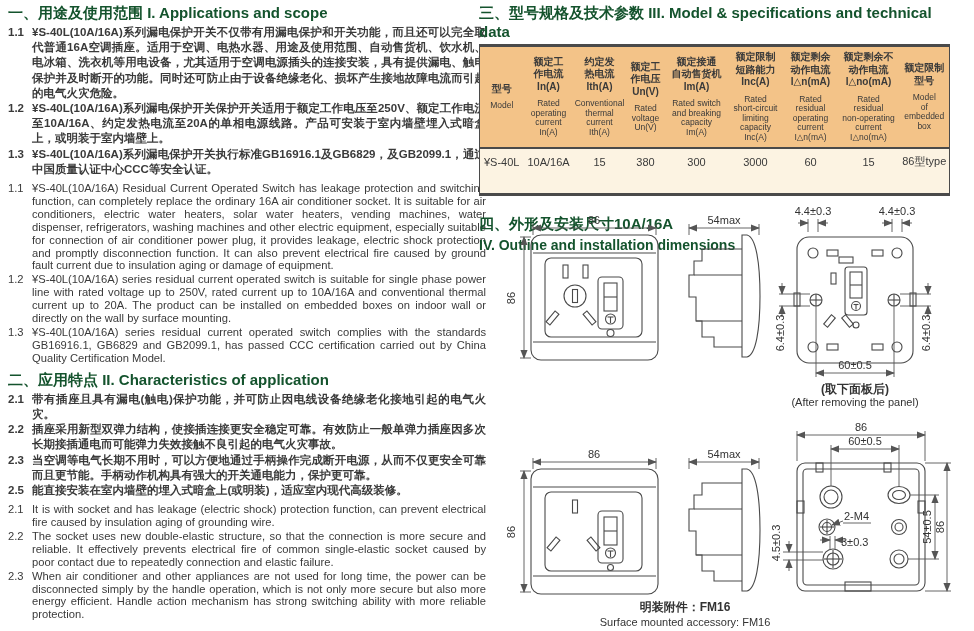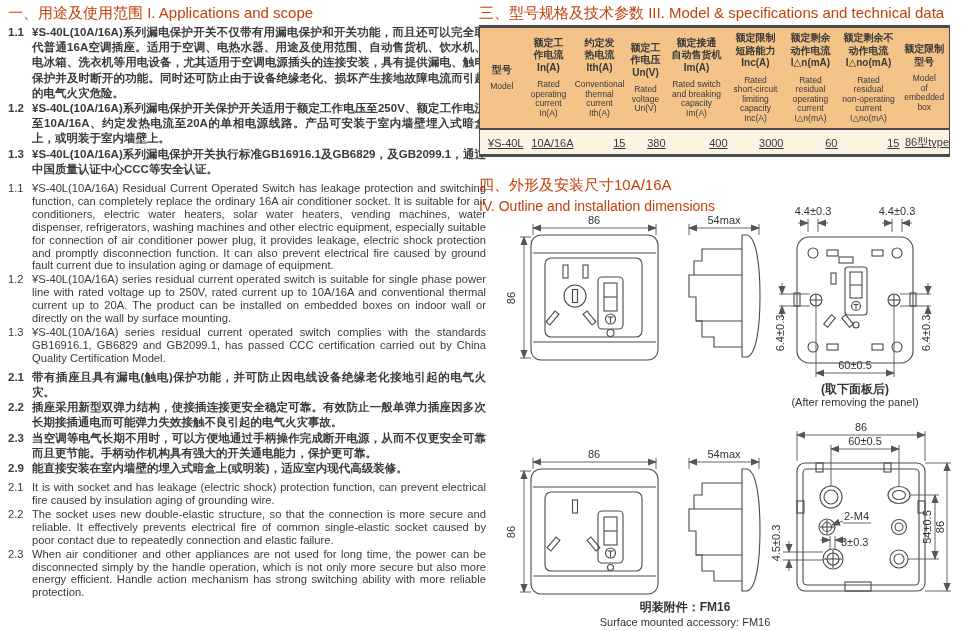--- a/index.html
+++ b/index.html
@@ -8,21 +8,21 @@
     width: 974px; height: 631px; overflow: hidden;
     background: #ffffff;
     font-family: "Liberation Sans", "DejaVu Sans", sans-serif;
     color: #3a3a3a;
   }
   .page { position: relative; width: 974px; height: 631px; }
   .col-left  { position: absolute; left: 8px;  top: 3px; width: 478px; }
   .col-right { position: absolute; left: 479px; top: 3px; width: 474px; }
 
   .sec-title {
-    color: #c2410c; font-size: 15px; font-weight: normal;
+    color: #14532d; font-size: 15px; font-weight: bold;
     margin: 0 0 3px 0; line-height: 19px;
   }
   .sec-title.sub { font-size: 14px; margin-top: 1px; }
 
   .blk { margin-bottom: 5px; }
   .item { display: flex; }
   .item .num { flex: 0 0 24px; }
   .item .txt { flex: 1; text-align: justify; }
 
   .zh-item { font-size: 11.5px; line-height: 15.2px; font-weight: bold; }
@@ -37,21 +37,21 @@
     margin-top: 3px;
   }
   table.spec tr.head { background: #f3c388; }
   table.spec tr.head th {
     vertical-align: middle; padding: 4px 1px 5px 1px;
     border-bottom: 2px solid #4a4a4a; font-weight: normal;
   }
   table.spec .hzh { font-size: 10px; line-height: 12.5px; font-weight: bold; white-space: pre-line; text-align: center; color:#3a3a3a; }
   table.spec .hen { font-size: 8.5px; line-height: 9.6px; white-space: pre-line; text-align: center; margin-top: 6px; color:#3a3a3a; }
   table.spec tr.vals { background: #fcf3e2; }
-  table.spec tr.vals td { font-size: 11px; text-align: right; padding: 5px 0 4px 0; text-decoration: underline; }
+  table.spec tr.vals td { font-size: 11px; text-align: center; padding: 5px 0 24px 0; }
 
   
   svg.drawings { position: absolute; left: 0; top: 202px; }
   svg .ln  { fill: none; stroke: #4a4a4a; stroke-width: 1.1; }
   svg .dim { fill: none; stroke: #555555; stroke-width: 0.9; }
   svg text { font-family: "Liberation Sans", "DejaVu Sans", sans-serif; fill: #333; text-anchor: middle; }
   svg .dt { font-size: 11px; }
   svg .cap-zh { font-size: 12px; font-weight: bold; }
   svg .cap-en { font-size: 11px; }
 </style>
@@ -86,36 +86,37 @@
       <div class="item en-item">
         <span class="num">1.2</span>
         <div class="txt">¥S-40L(10A/16A) series residual current operated switch is suitable for single phase power line with rated voltage up to 250V, rated current up to 10A/16A and conventional thermal current up to 20A. The product can be installed on embedded boxes on indoor wall or directly on the wall by surface mounting.</div>
       </div>
       <div class="item en-item">
         <span class="num">1.3</span>
         <div class="txt">¥S-40L(10A/16A) series residual current operated switch complies with the standards GB16916.1, GB6829 and GB2099.1, has passed CCC certification carried out by China Quality Certification Model.</div>
       </div>
     </div>
 
+    <h2 class="sec-title">二、应用特点 II. Characteristics of application</h2>
 
     <div class="blk">
       <div class="item zh-item">
         <span class="num">2.1</span>
         <div class="txt">带有插座且具有漏电(触电)保护功能，并可防止因电线设备绝缘老化接地引起的电气火灾。</div>
       </div>
       <div class="item zh-item">
         <span class="num">2.2</span>
         <div class="txt">插座采用新型双弹力结构，使接插连接更安全稳定可靠。有效防止一般单弹力插座因多次长期接插通电而可能弹力失效接触不良引起的电气火灾事故。</div>
       </div>
       <div class="item zh-item">
         <span class="num">2.3</span>
         <div class="txt">当空调等电气长期不用时，可以方便地通过手柄操作完成断开电源，从而不仅更安全可靠而且更节能。手柄动作机构具有强大的开关通电能力，保护更可靠。</div>
       </div>
       <div class="item zh-item">
-        <span class="num">2.9</span>
+        <span class="num">2.5</span>
         <div class="txt">能直接安装在室内墙壁的埋入式暗盒上(或明装)，适应室内现代高级装修。</div>
       </div>
     </div>
 
     <div class="blk">
       <div class="item en-item">
         <span class="num">2.1</span>
         <div class="txt">It is with socket and has leakage (electric shock) protection function, can prevent electrical fire caused by insulation aging of grounding wire.</div>
       </div>
       <div class="item en-item">
@@ -223,21 +224,21 @@
 of
 embedded
 box</div>
             </th>
       </tr>
       <tr class="vals">
         <td>¥S-40L</td>
         <td>10A/16A</td>
         <td>15</td>
         <td>380</td>
-        <td>400</td>
+        <td>300</td>
         <td>3000</td>
         <td>60</td>
         <td>15</td>
         <td>86型type</td>
       </tr>
     </tbody>
       </table>
 
     <h2 class="sec-title" style="margin-top:18px">四、外形及安装尺寸10A/16A</h2>
     <h2 class="sec-title sub">IV. Outline and installation dimensions</h2>

